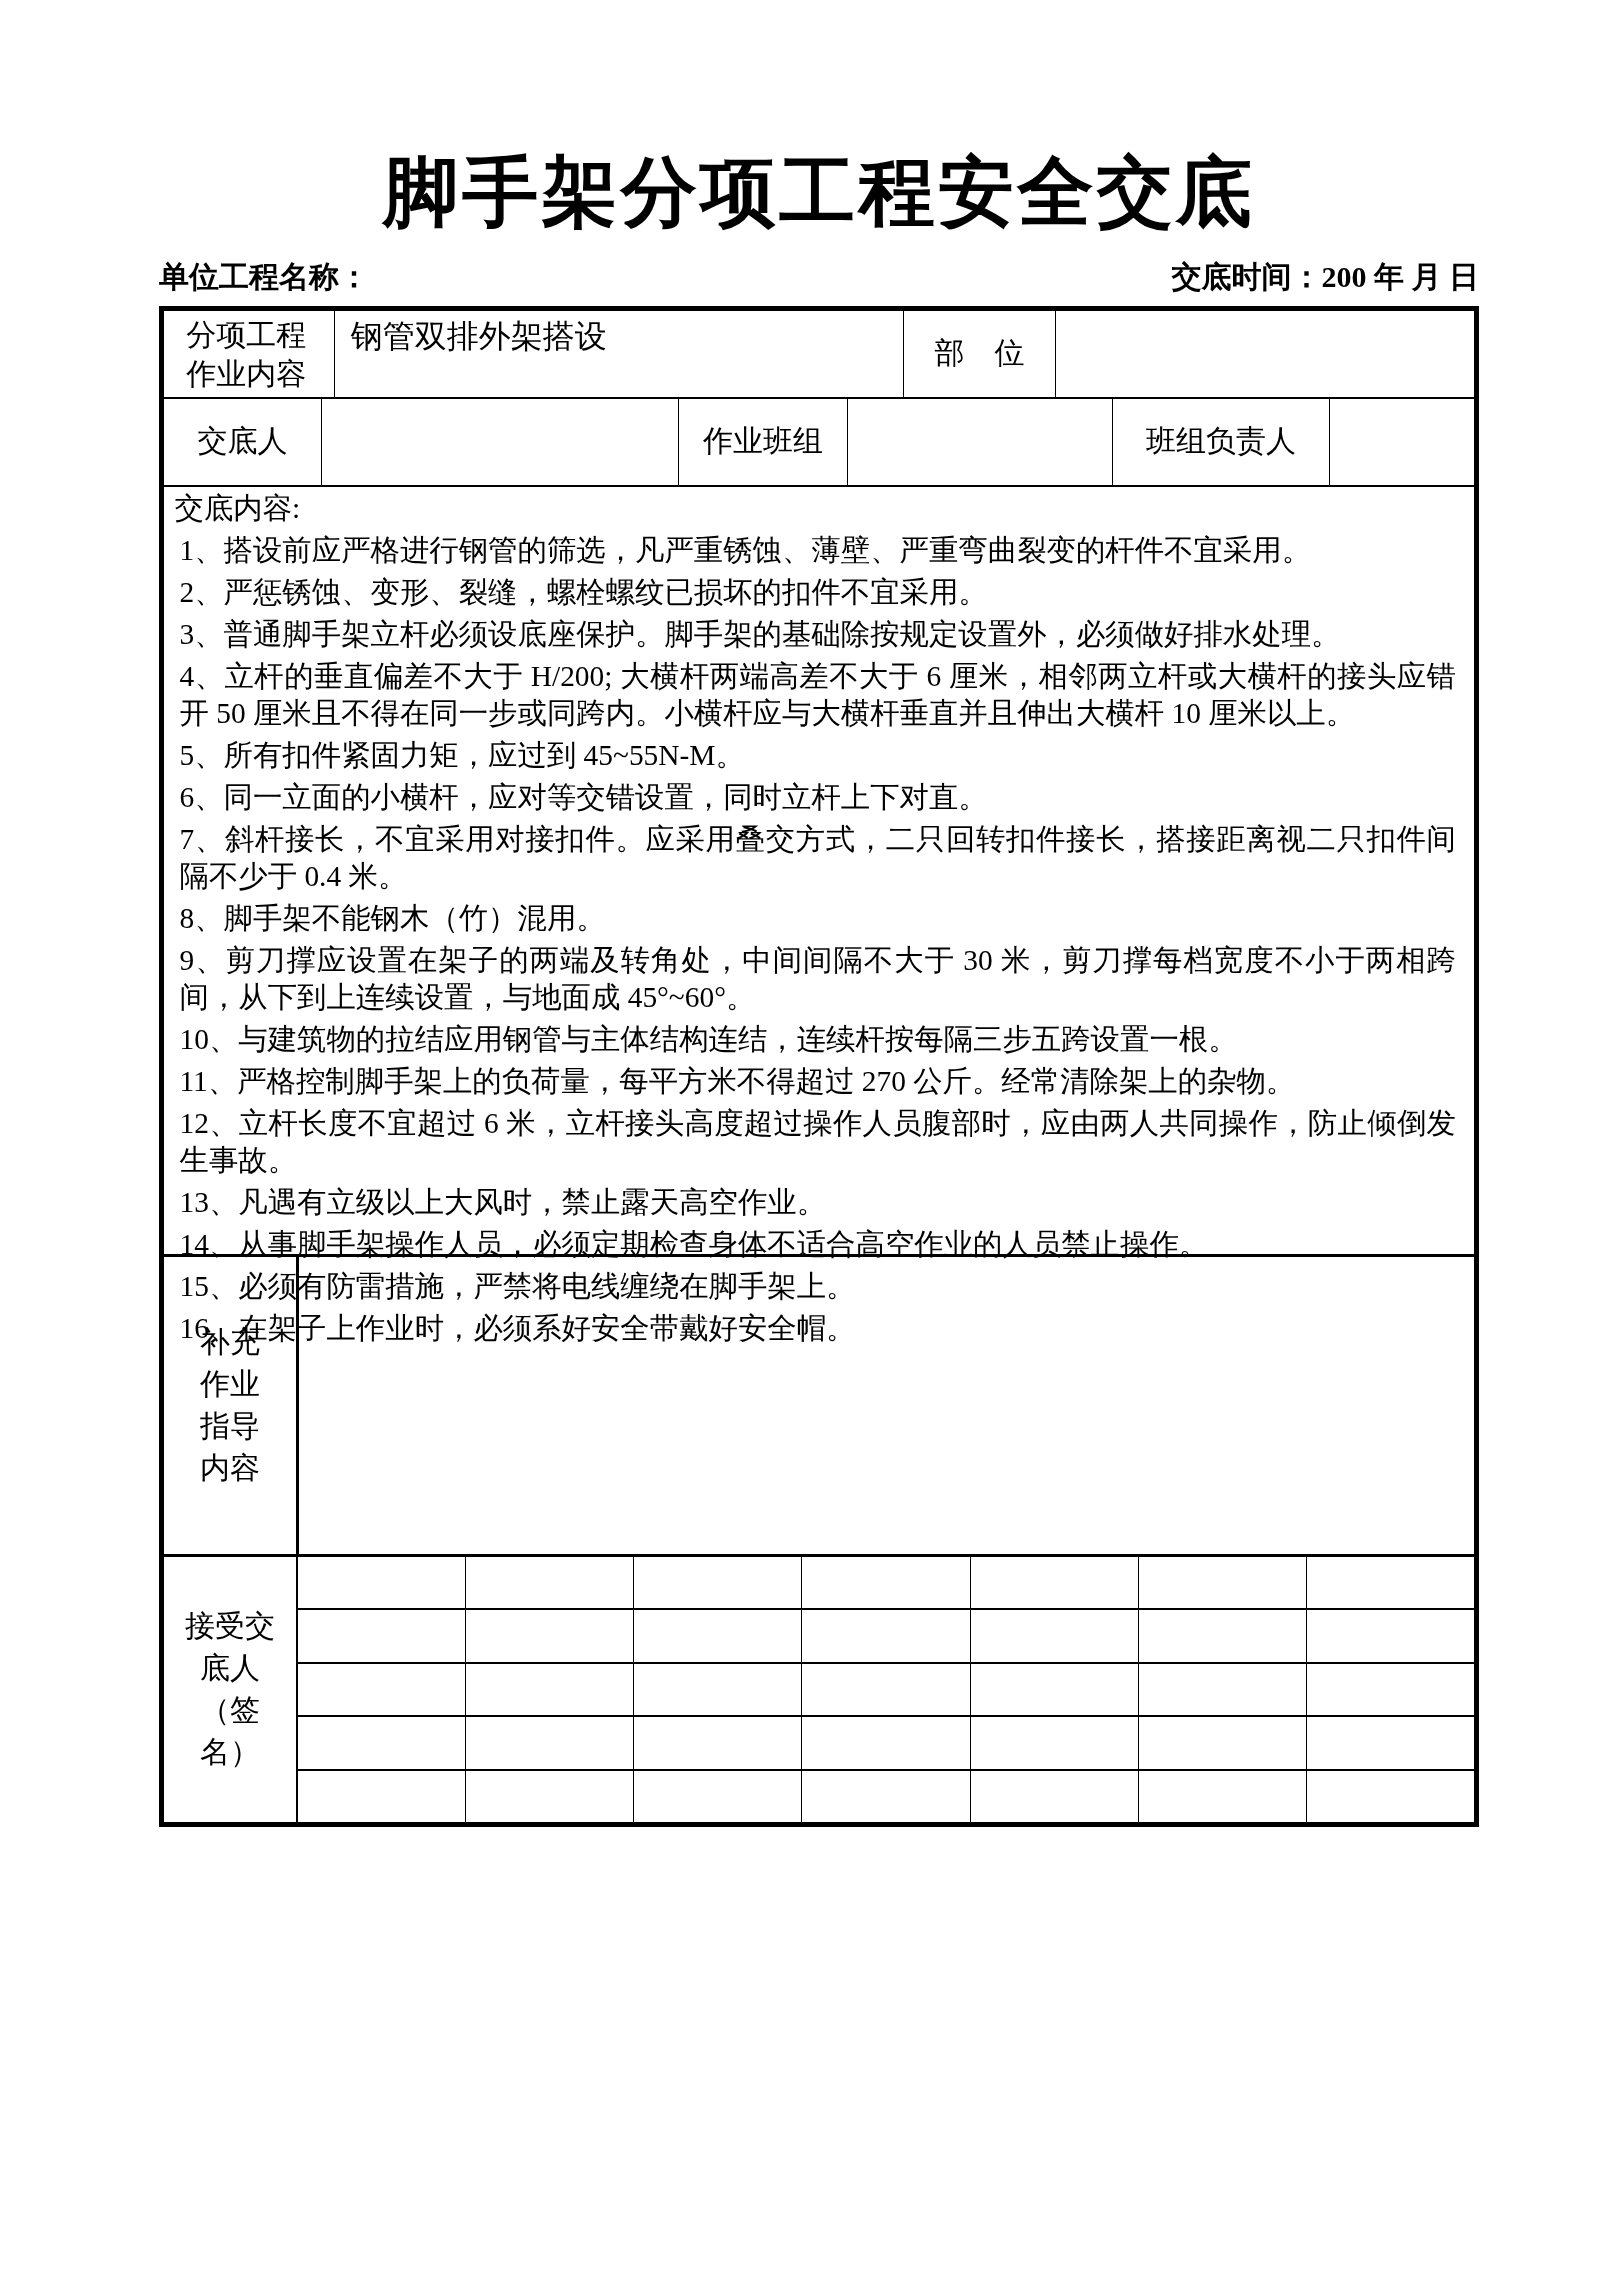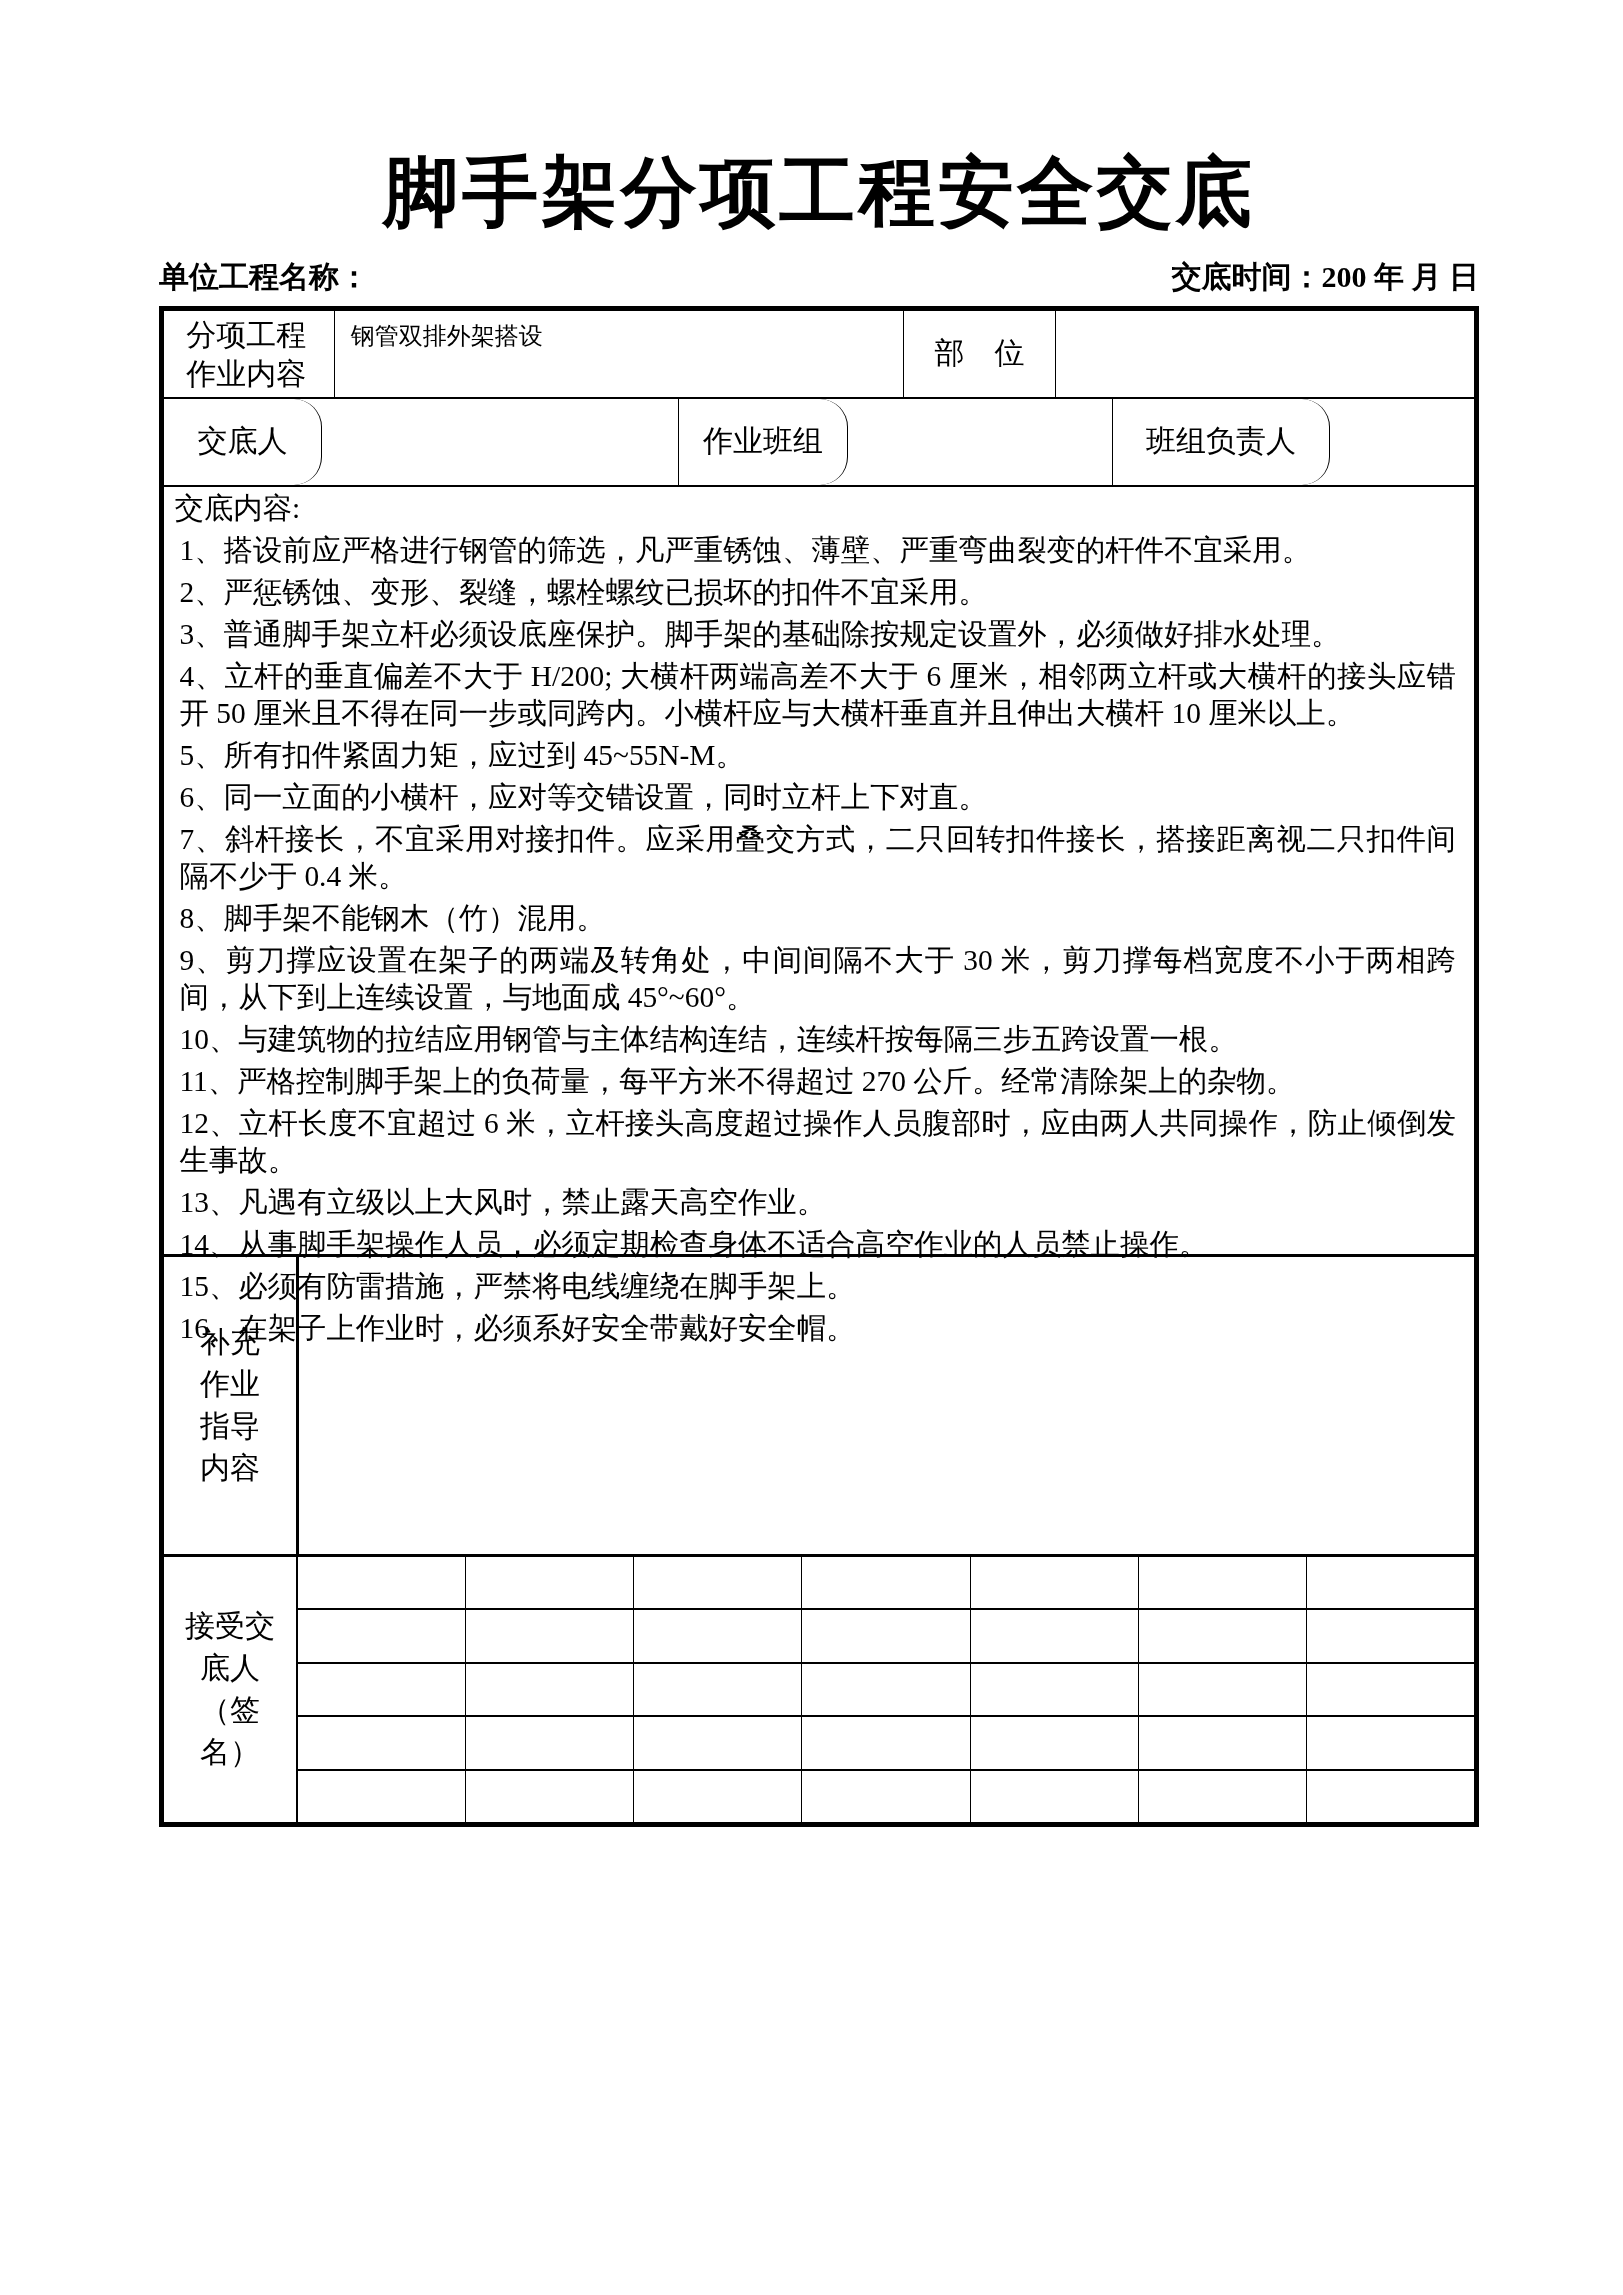--- a/index.html
+++ b/index.html
@@ -24,27 +24,27 @@
   }
 
   .main-table { border:5.2px solid #000; box-sizing:border-box; }
   .row { display:flex; box-sizing:border-box; }
   .cell { box-sizing:border-box; border-right:1.3px solid #000; overflow:hidden; }
   .cell:last-child { border-right:none; }
 
   
   .r1 { height:88px; border-bottom:2.6px solid #000;padding-left:13px; }
   .c-subproj-label { width:158px; padding:3.9px 0 0 9.2px; font-size:30px; line-height:39px; white-space:pre-line; }
-  .c-subproj-value { width:569px; padding:6.5px 0 0 15.7px; font-size:24px; line-height:39px; }
+  .c-subproj-value { width:569px; padding:6.5px 0 0 15.7px; font-size:32px; line-height:39px; }
   .c-location-label { width:152px; display:flex; align-items:center; justify-content:center; font-size:30px; }
   .c-flex { flex:1; }
 
   
   .r2 { height:88px; border-bottom:2.6px solid #000; }
-  .c-center { display:flex; align-items:center; justify-content:center; font-size:30px;border-radius:28px; }
+  .c-center { display:flex; align-items:center; justify-content:center; font-size:30px; }
   .c-discloser-label { width:158px; }
   .c-discloser-value { width:357px; }
   .c-team-label { width:169px; }
   .c-team-value { width:265px; }
   .c-leader-label { width:217px; }
 
   
   .content-cell {
     height:770px; border-bottom:3.3px solid #000;
     padding:3.3px 13px 0 10.5px; box-sizing:border-box;

